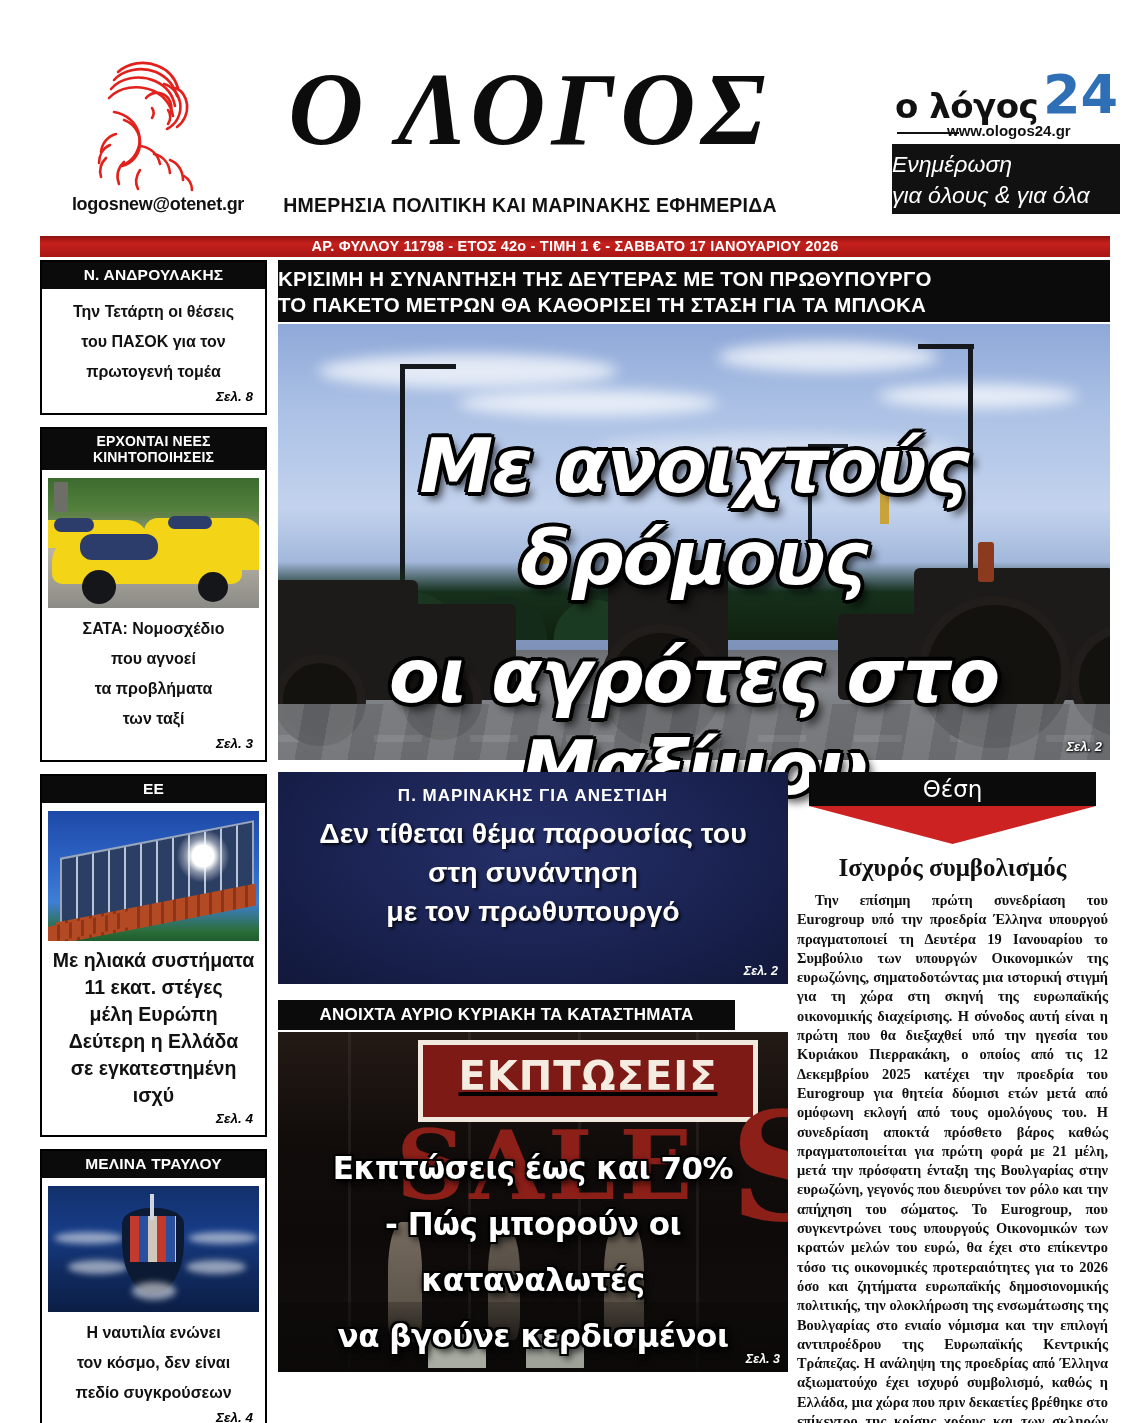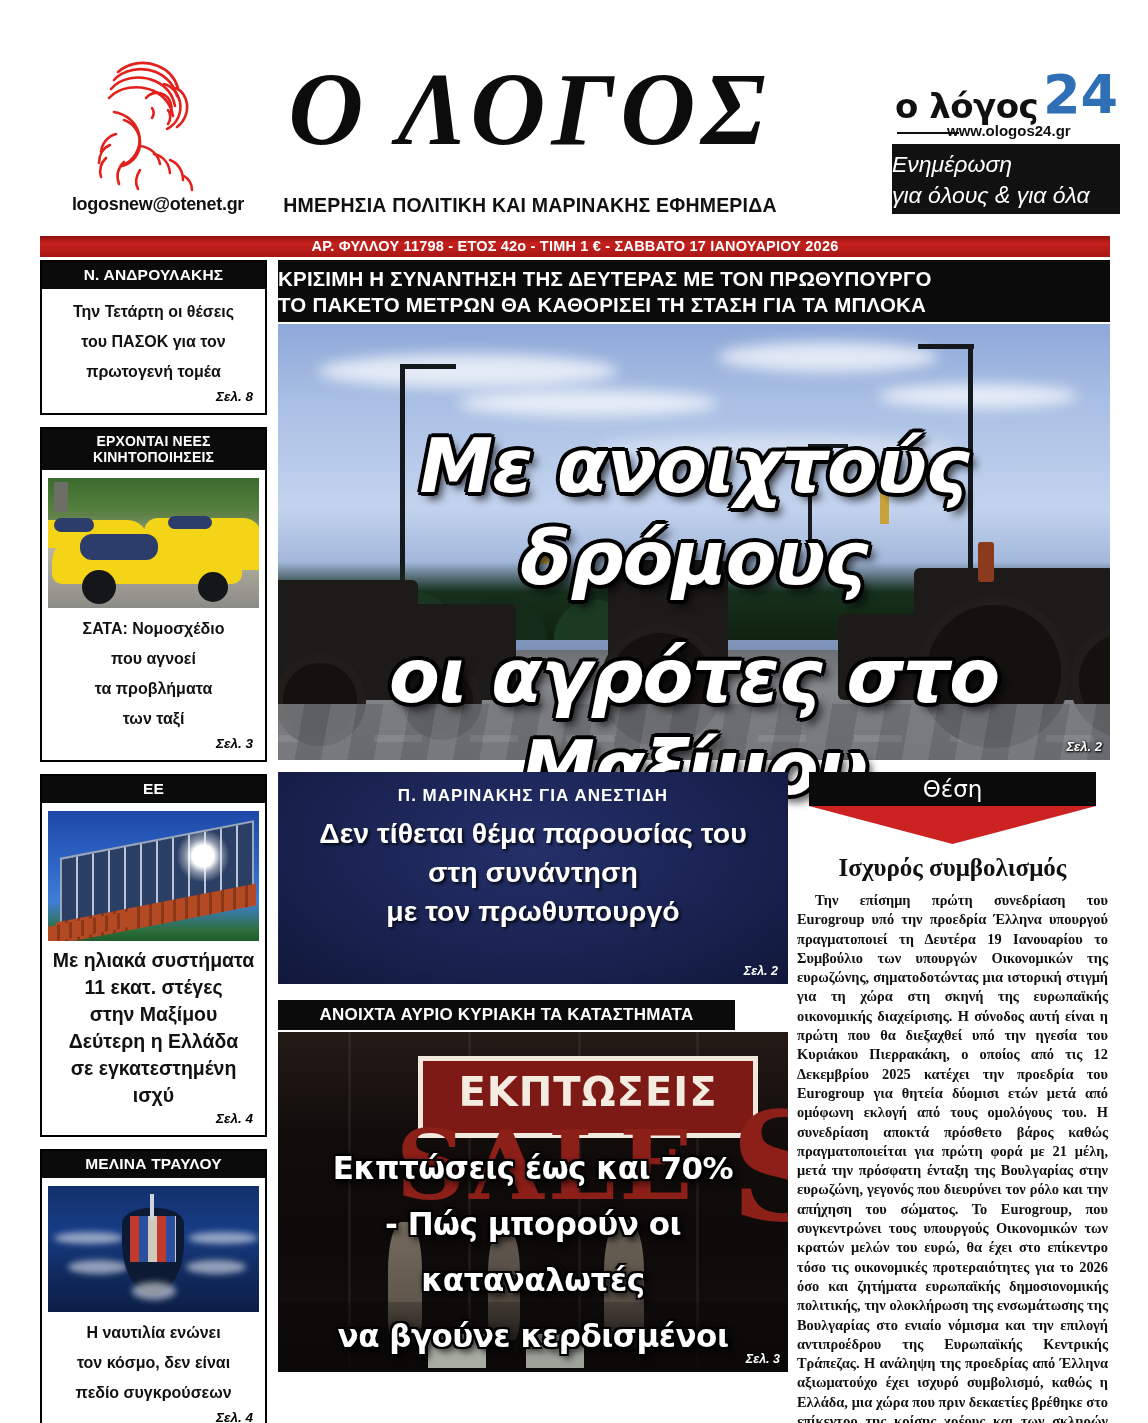--- a/index.html
+++ b/index.html
@@ -130,22 +130,22 @@
   .road:after{content:"";position:absolute;left:0;bottom:18px;width:100%;height:7px;
     background:repeating-linear-gradient(90deg,#d7d9da 0 48px,transparent 48px 96px);opacity:.75;}
   .tractor{position:absolute;background:#1d1b1a;border-radius:6px;}
   .wheel{position:absolute;background:#14120f;border-radius:50%;border:9px solid #201d1a;}
   .flag{position:absolute;width:9px;height:52px;background:#c9a33a;}
 
   .shopfront{position:absolute;inset:0;
     background:linear-gradient(180deg,#241a16 0%,#120d0b 30%,#0d0a09 62%,#141110 100%);}
   .sale-word{position:absolute;font-family:"DejaVu Serif",serif;font-weight:bold;
     color:#8d1f19;letter-spacing:4px;}
-  .sale-band{position:absolute;left:140px;top:24px;width:330px;height:72px;background:#7e1a15;
-    border:5px solid #f1e9dd;}
+  .sale-band{position:absolute;left:140px;top:8px;width:330px;height:72px;background:#7e1a15;
+    border:5px solid #f1e9dd;text-decoration:underline;}
   .glass-strip{position:absolute;top:0;bottom:0;width:3px;background:rgba(255,255,255,.06);}
   .mannequin{position:absolute;background:linear-gradient(180deg,#cbbba6,#8d7f6d);border-radius:40% 40% 20% 20%;}
 
   .panelimg{position:absolute;inset:0;}
   .taxi-scene{background:linear-gradient(180deg,#6f8f52 0%,#5d8046 28%,#8f9a76 42%,#b9b4a4 55%,#8b8b86 100%);}
   .taxi-car{position:absolute;background:#f3d417;border-radius:16px 22px 8px 8px;}
   .taxi-win{position:absolute;background:#2d3d6b;border-radius:8px;}
   .taxi-wheel{position:absolute;background:#15161a;border-radius:50%;}
   .solar-scene{background:linear-gradient(180deg,#1e49a8 0%,#2f68c9 45%,#3f7fd6 70%,#2c6e3c 92%,#1e5c2c 100%);}
   .solar-panel{position:absolute;background:
@@ -261,21 +261,21 @@
         <div class="side-photo" style="position:relative;overflow:hidden;">
           <div class="panelimg solar-scene"></div>
           <div class="solar-panel" style="left:12px;top:28px;width:190px;height:72px;"></div>
           <div class="roof-tile" style="left:8px;top:92px;width:200px;height:22px;"></div>
           <div class="roof-tile" style="left:0px;top:108px;width:80px;height:16px;"></div>
           <div class="sun-flare" style="left:128px;top:18px;"></div>
         </div>
         <div class="side-text" style="margin-top:6px;font-size:19.5px;line-height:27px;">
           <div>Με ηλιακά συστήματα</div>
           <div>11 εκατ. στέγες</div>
-          <div>στην Μαξίμου</div>
+          <div>μέλη Ευρώπη</div>
           <div>Δεύτερη η Ελλάδα</div>
           <div>σε εγκατεστημένη ισχύ</div>
         </div>
         <div class="side-ref">Σελ. 4</div>
       </div>
     </div>
 
     <div class="side-card">
       <div class="side-head">ΜΕΛΙΝΑ ΤΡΑΥΛΟΥ</div>
       <div class="side-body">

